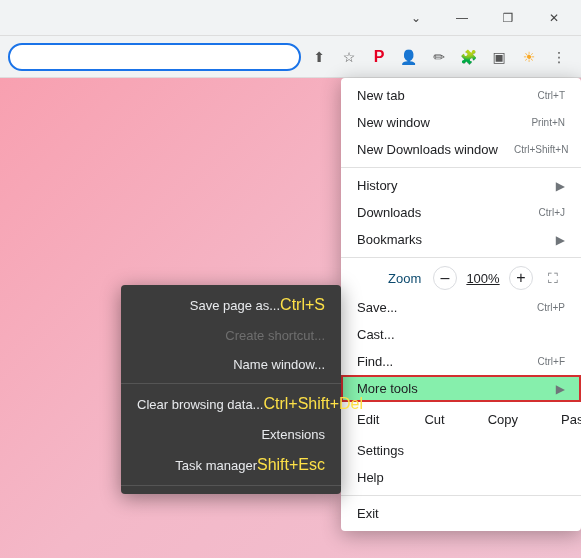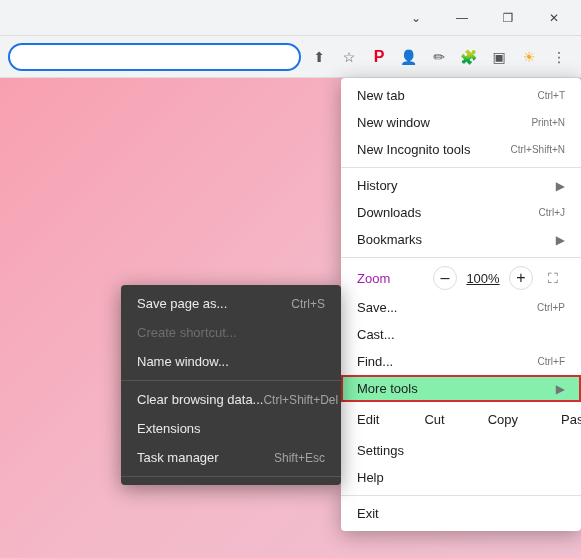--- a/index.html
+++ b/index.html
@@ -122,21 +122,21 @@
       height: 1px;
       background: #e0e0e0;
       margin: 4px 0;
     }
     .zoom-row {
       display: flex;
       align-items: center;
       padding: 4px 16px;
       gap: 8px;
     }
-    .zoom-row .zoom-label { flex: 1; color: #a21caf; }
+    .zoom-row .zoom-label { flex: 1; color: #0c4a6e; margin-left: 31px; }
     .zoom-btn {
       width: 24px;
       height: 24px;
       border: 1px solid #dadce0;
       border-radius: 50%;
       background: white;
       cursor: pointer;
       display: flex;
       align-items: center;
       justify-content: center;
@@ -201,25 +201,26 @@
       top: 285px;
     }
     .sub-menu-item {
       display: flex;
       align-items: center;
       padding: 7px 16px;
       cursor: pointer;
       color: #e8eaed;
       position: relative;
       white-space: nowrap;
+      text-align: right;
     }
     .sub-menu-item .label { flex: 1; }
     .sub-menu-item .shortcut {
-      color: #a3a3a3;
-      font-size: 12px;
+      color: #fde047;
+      font-size: 16px;
     }
     
     .sub-menu-item.highlighted {
       outline: 2px solid #d32f2f;
       outline-offset: -2px;
     }
     .sub-menu-item.disabled .label {
       color: #6e6e6e;
     }
   </style>
@@ -253,21 +254,21 @@
 <div class="main-menu">
   <div class="menu-item">
     <span class="label">New tab</span>
     <span class="shortcut">Ctrl+T</span>
   </div>
   <div class="menu-item">
     <span class="label">New window</span>
     <span class="shortcut">Print+N</span>
   </div>
   <div class="menu-item">
-    <span class="label">New Incognito tools</span>
+    <span class="label">New Downloads window</span>
     <span class="shortcut">Ctrl+Shift+N</span>
   </div>
   <div class="menu-divider"></div>
   <div class="menu-item">
     <span class="label">History</span>
     <span class="arrow">▶</span>
   </div>
   <div class="menu-item">
     <span class="label">Downloads</span>
     <span class="shortcut">Ctrl+J</span>

